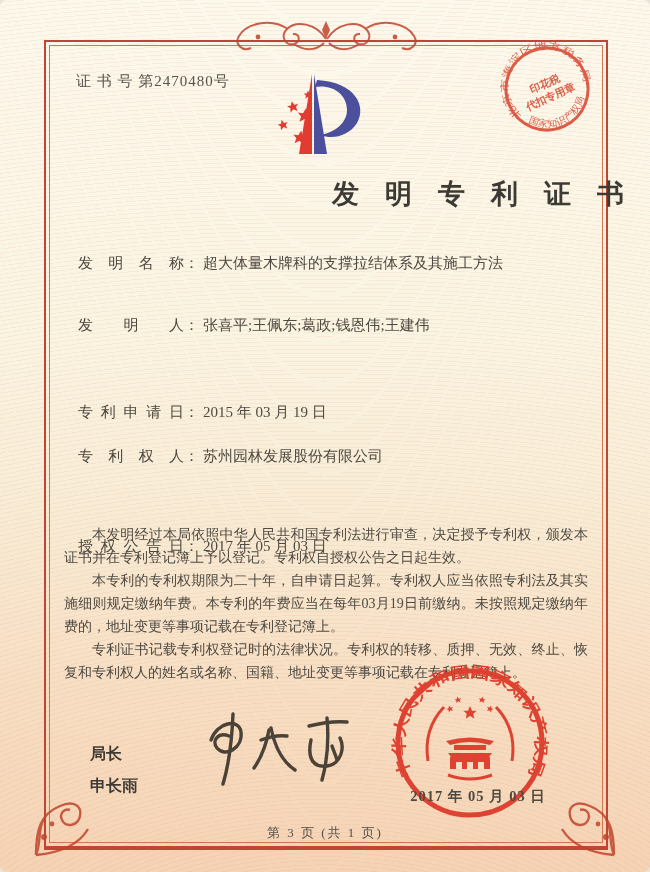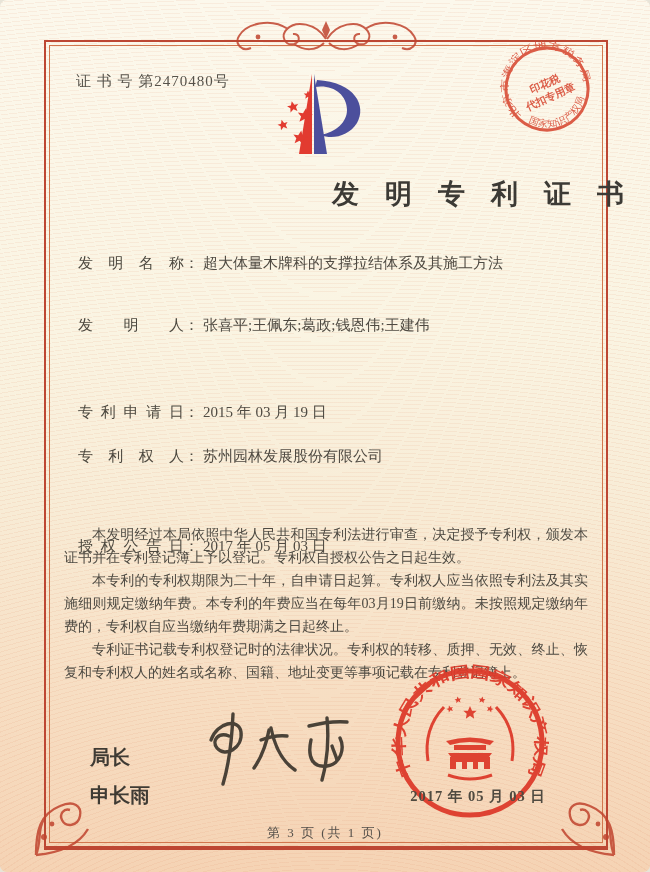--- a/index.html
+++ b/index.html
@@ -35,21 +35,21 @@
     display:inline-block; width:106px; text-align:justify; text-align-last:justify;
     color:#4c483f; vertical-align:top;
   }
   .fcolon { color:#4c483f; }
   .fvalue { margin-left:4px; color:#4f4a42; }
   .body-text {
     position:absolute; left:64px; top:524px; width:524px;
     font-size:14px; line-height:1.64; text-align:justify; color:#4e4a42;
   }
   .body-text p { margin:0; text-indent:2em; }
-  .officer { position:absolute; left:90px; top:744px; font-size:20px; font-weight:bold; color:#3f3b34; }
+  .officer { position:absolute; left:90px; top:744px; font-size:16px; font-weight:bold; color:#3f3b34; }
   .officer .name { margin-top:11px;text-align:center; }
   .signature { position:absolute; left:185px; top:700px; }
   .issuing-seal { position:absolute; left:390px; top:663px; opacity:.95; }
   .seal-date {
     position:absolute; left:393px; top:787px; width:170px; text-align:center;
     font-size:14.5px; font-weight:600; color:#4f4a40; letter-spacing:1px; white-space:nowrap;
   }
   .footer {
     position:absolute; left:0; top:824px; width:100%; text-align:center;
     font-size:13px; color:#55504a; letter-spacing:2px;
@@ -148,21 +148,21 @@
   </div>
   <div class="field" style="top:447px;">
     <span class="flabel">专利权人</span><span class="fcolon">：</span><span class="fvalue">苏州园林发展股份有限公司</span>
   </div>
   <div class="field" style="top:510px;margin-top:27px;">
     <span class="flabel">授权公告日</span><span class="fcolon">：</span><span class="fvalue">2017 年 05 月 03 日</span>
   </div>
 
   <div class="body-text">
     <p>本发明经过本局依照中华人民共和国专利法进行审查，决定授予专利权，颁发本证书并在专利登记簿上予以登记。专利权自授权公告之日起生效。</p>
-    <p>本专利的专利权期限为二十年，自申请日起算。专利权人应当依照专利法及其实施细则规定缴纳年费。本专利的年费应当在每年03月19日前缴纳。未按照规定缴纳年费的，专利权自应当缴纳年费期满之日起终止。</p>
+    <p>本专利的专利权期限为二十年，自申请日起算。专利权人应当依照专利法及其实施细则规定缴纳年费。本专利的年费应当在每年03月19日前缴纳。未按照规定缴纳年费的，地址变更等事项记载在专利登记簿上。</p>
     <p>专利证书记载专利权登记时的法律状况。专利权的转移、质押、无效、终止、恢复和专利权人的姓名或名称、国籍、地址变更等事项记载在专利登记簿上。</p>
   </div>
 
   <div class="officer">
     <div>局长</div>
     <div class="name">申长雨</div>
   </div>
 
   <svg class="signature" width="185" height="112" viewBox="0 0 185 112">
     <g stroke="#332e26" stroke-width="3.4" fill="none" stroke-linecap="round" opacity="0.88">

